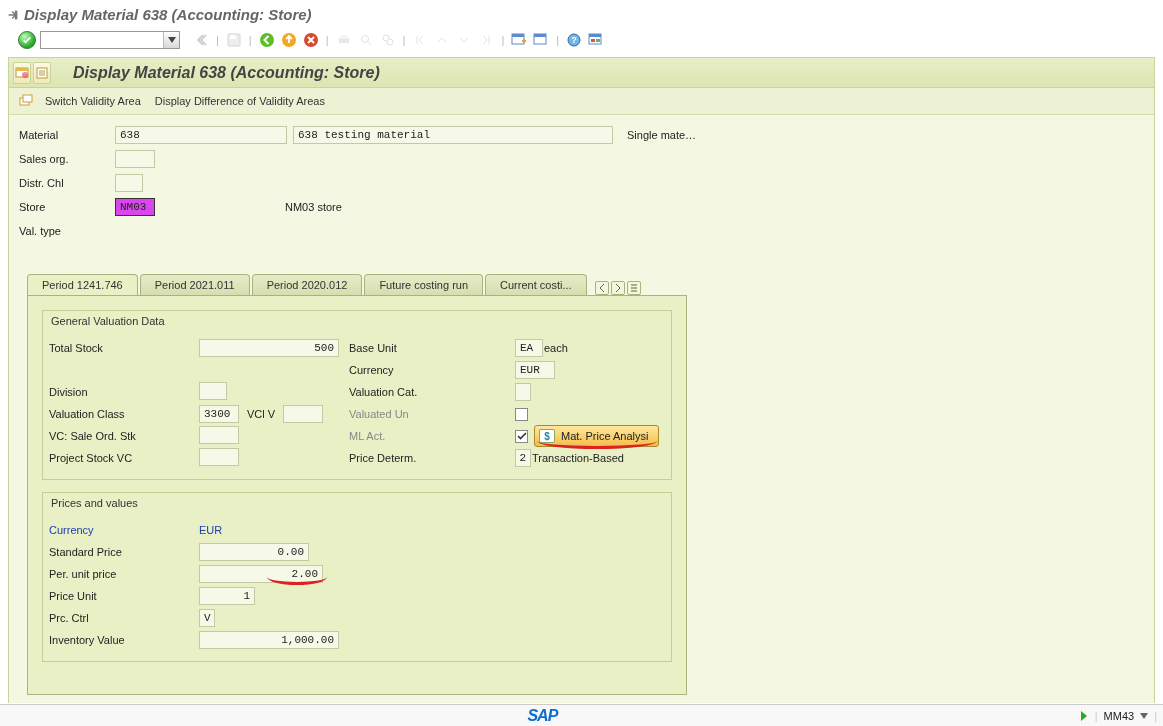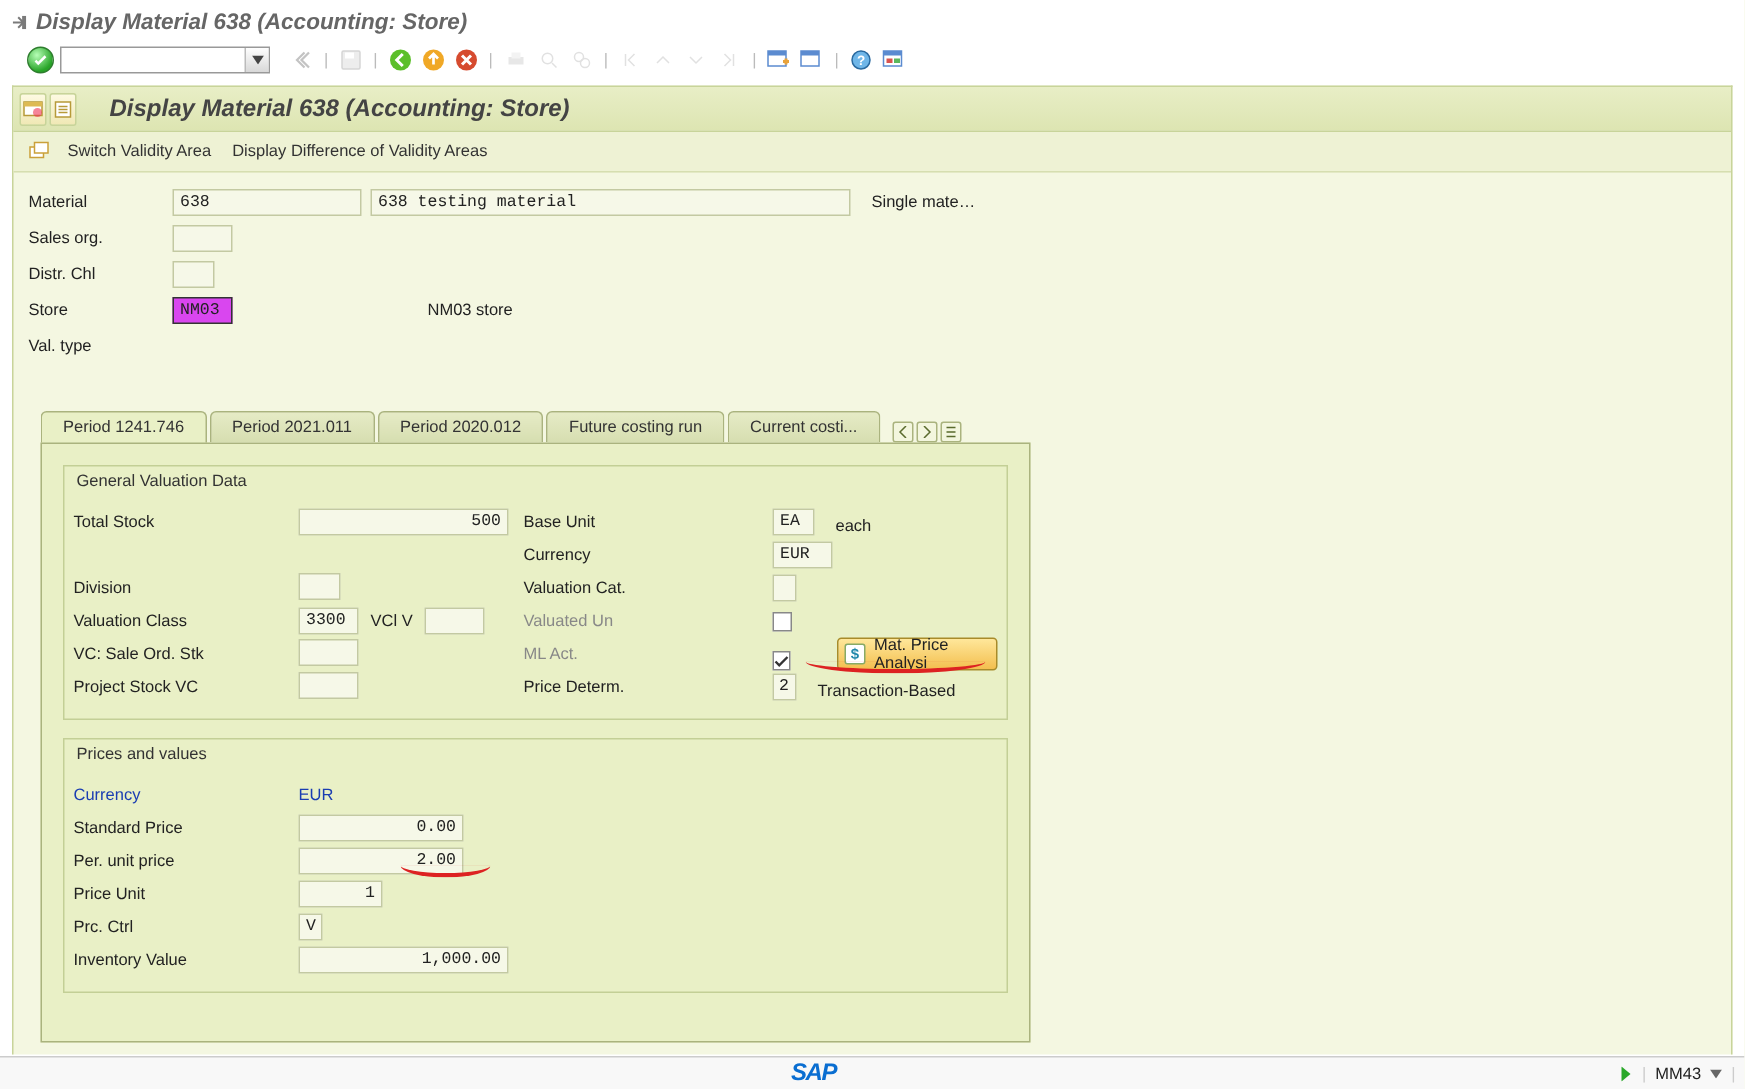--- a/index.html
+++ b/index.html
@@ -115,21 +115,21 @@
     height:18px;
     padding:1px 4px;
     font-family: "Courier New", monospace;
     font-size:11px;
     display:inline-flex;
     align-items:center;
     white-space:nowrap;
     overflow:hidden;
   }
   .ro { background:#f6f8e8; border-color:#c3c9a2; } .w28{width:28px;} .w40{width:40px;}
-  .w150{width:126px;} .w320{width:320px;}
+  .w150{width:172px;} .w320{width:320px;}
   .single-mate { margin-left:14px; }
 
   
   .tabstrip-outer { padding: 20px 4px 0 18px; }
   .tabbar { display:flex; align-items:flex-end; gap:0; position:relative; }
   .tab {
     border:1px solid #aab37e;
     border-bottom:none;
     background: linear-gradient(#e6ebc6,#d6deb0);
     padding:4px 14px;
@@ -158,21 +158,21 @@
     width:660px;
   }
 
   .group { border:1px solid #c3cf96; background:#e9f0c6; margin-bottom:12px; }
   .group > .gtitle { padding:4px 8px; color:#333; }
   .gbody { padding:6px 6px 10px 6px; }
   .grow { display:flex; align-items:center; min-height:22px; }
   .c1 { width:150px; }
   .c2 { width:150px; }
   .c3 { width:166px; }
-  .c4 { flex:1; display:flex; align-items:flex-end; gap:14px;}
+  .c4 { flex:1; display:flex; align-items:center; gap:1px;}
   .right { justify-content:flex-end; text-align:right; }
   .dim { color:#888; }
   .chk { width:13px;height:13px;border:1px solid #888;background:#fff;display:inline-flex;align-items:center;justify-content:center;}
 
   .mat-btn{
     border:1px solid #a88b2a;
     background: linear-gradient(#ffe79a,#f3bf4f);
     height:22px;
     display:inline-flex;align-items:center;
     padding:0 10px 0 4px;
@@ -506,21 +506,21 @@
           <div class="grow">
             <span class="c1 blue">Currency</span>
             <span class="blue" style="width:140px">EUR</span>
           </div>
           <div class="grow">
             <span class="c1">Standard Price</span>
             <span class="input ro right val" style="justify-content:flex-end;width:110px">0.00</span>
           </div>
           <div class="grow" style="position:relative;">
             <span class="c1">Per. unit price</span>
-            <span class="input ro right val" style="justify-content:flex-end;width:110px">2.00</span>
+            <span class="input ro right val" style="justify-content:flex-end;width:124px">2.00</span>
             <span class="annot-red" style="left:218px; width:60px; top:14px;"></span>
           </div>
           <div class="grow">
             <span class="c1">Price Unit</span>
             <span class="input ro right" style="justify-content:flex-end;width:56px">1</span>
           </div>
           <div class="grow">
             <span class="c1">Prc. Ctrl</span>
             <span class="input ro" style="width:16px">V</span>
           </div>

